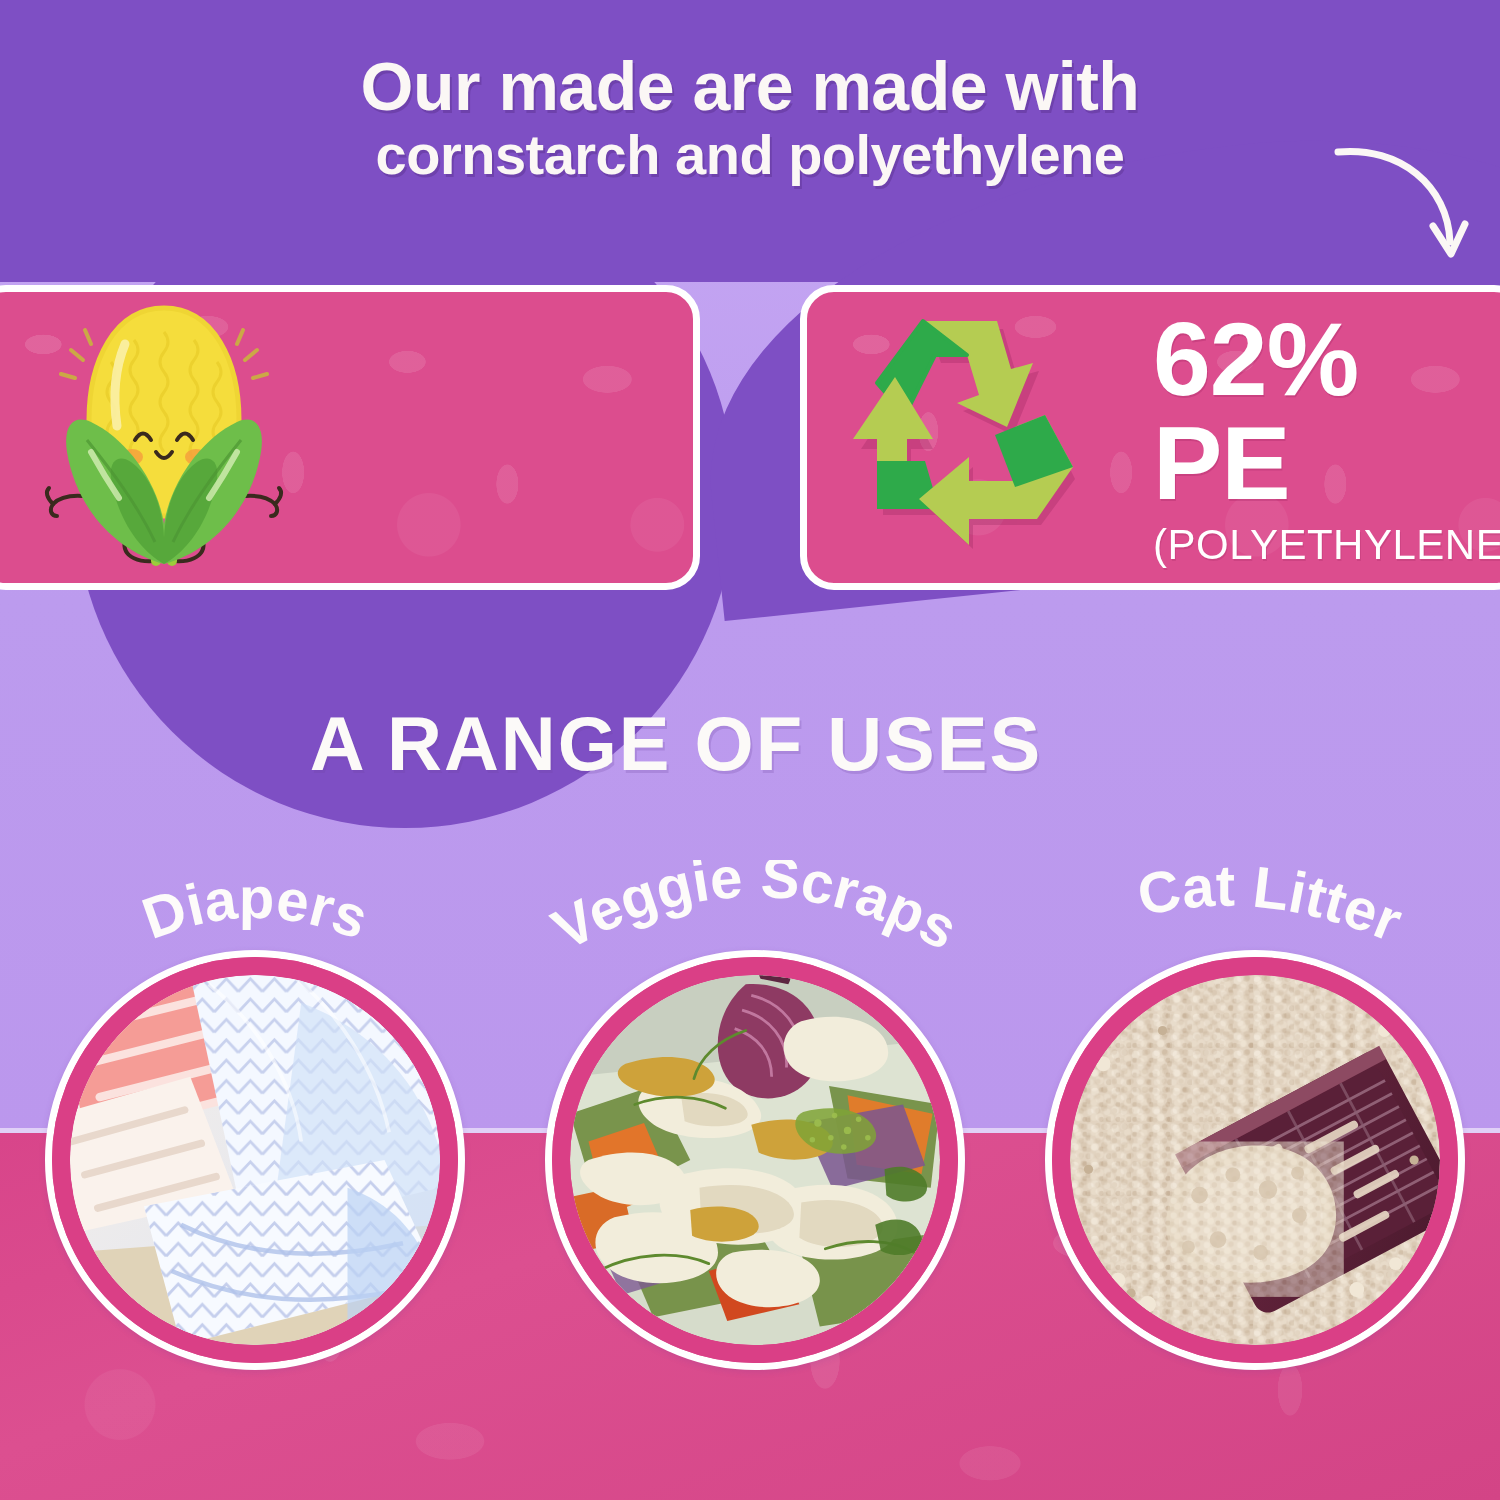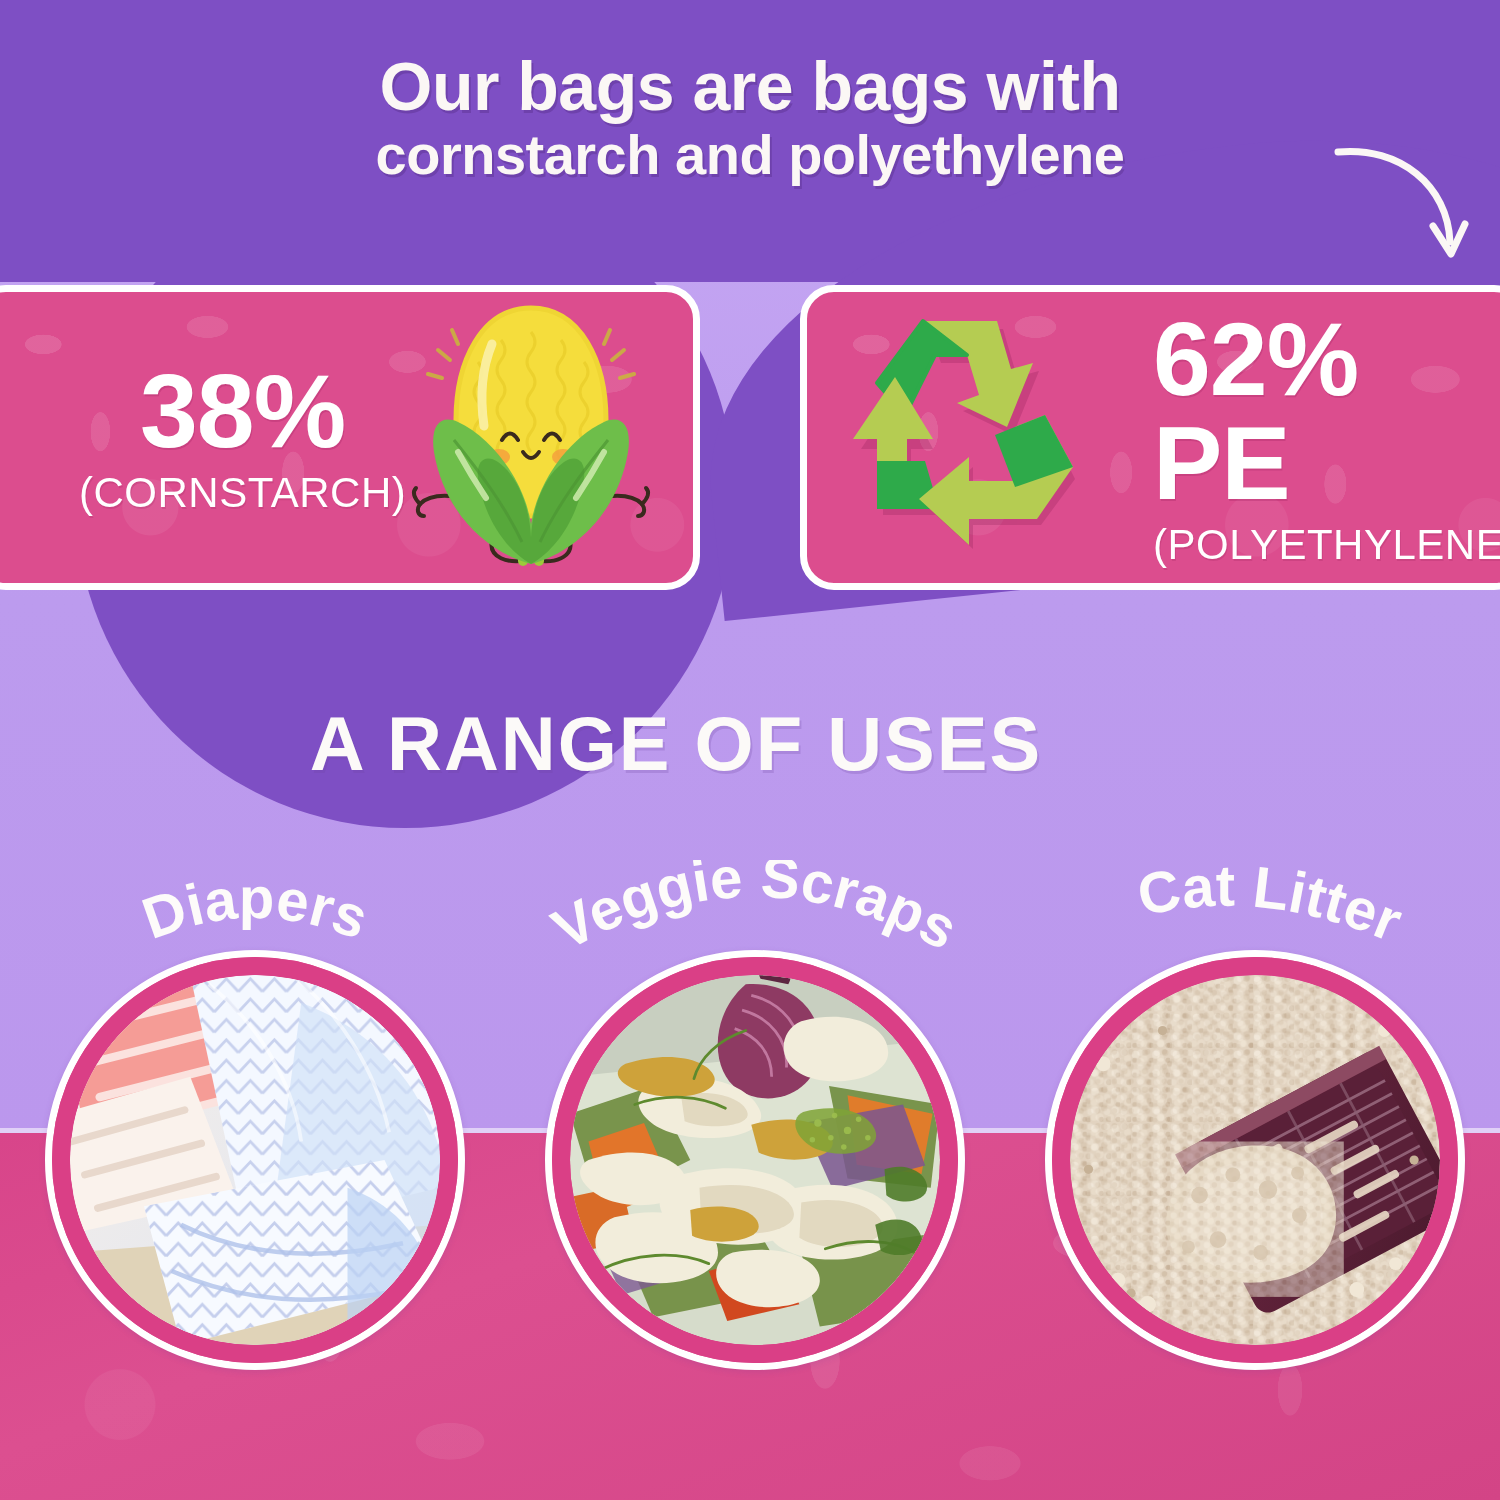--- a/index.html
+++ b/index.html
@@ -154,36 +154,32 @@
 <body>
 
 <div class="stage">
 
   <div class="bg-lower"></div>
   <div class="deco-circle"></div>
   <div class="bg-header"></div>
   <div class="bg-header-curve"></div>
 
   <div class="title">
-    <span>Our bags are bags with</span>
+    <span>Our made are made with</span>
     <span class="l2">cornstarch and polyethylene</span>
   </div>
 
   <div class="arrow-wrap">
     <svg viewBox="0 0 150 140" xmlns="http://www.w3.org/2000/svg">
       <path d="M8 22 C 70 16, 118 56, 120 112" fill="none" stroke="#FBF7F5" stroke-width="7" stroke-linecap="round"></path>
       <path d="M103 96 L121 124 L135 94" fill="none" stroke="#FBF7F5" stroke-width="7" stroke-linecap="round" stroke-linejoin="round"></path>
     </svg>
   </div>
 
   <div class="panel panel-left">
-    <div class="stat">
-      <div class="big">38%</div>
-      <div class="sub">(CORNSTARCH)</div>
-    </div>
     <div class="corn-wrap">
       <svg width="250" height="268" viewBox="0 0 250 268" xmlns="http://www.w3.org/2000/svg">
 
         <g stroke="#C9B83A" stroke-width="4" stroke-linecap="round" opacity=".85">
           <path d="M44 58 L32 48"></path>
             <path d="M36 76 L22 72"></path>
             <path d="M52 42 L46 28"></path>
           <path d="M206 58 L218 48"></path>
             <path d="M214 76 L228 72"></path>
             <path d="M198 42 L204 28"></path>

